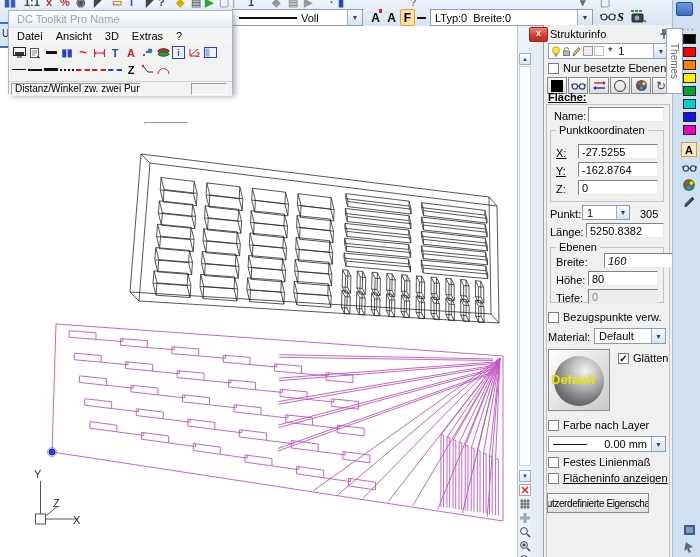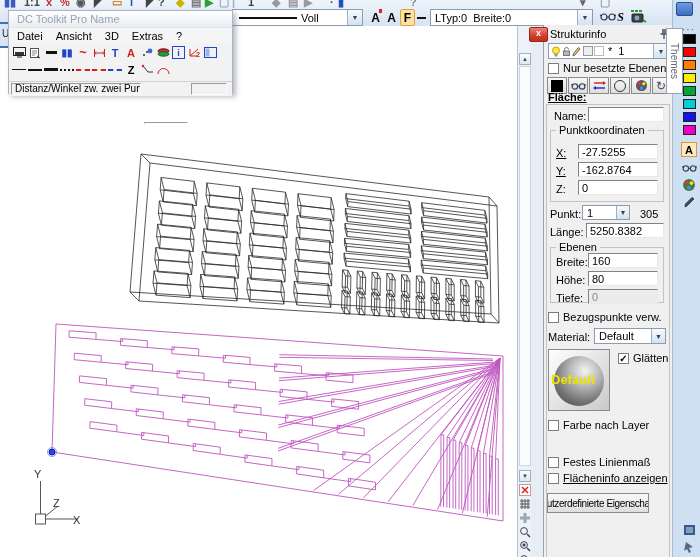--- a/index.html
+++ b/index.html
@@ -853,21 +853,21 @@
       <span class="ddbtn" style="width:12px;">▼</span>
     </div>
     <div class="plbl" style="left:96px;top:183px;">305</div>
 
     <div class="plbl" style="left:6px;top:201px;">Länge:</div>
     <div class="inp" style="left:42px;top:198px;width:78px;">5250.8382</div>
 
     <div class="grp" style="left:6px;top:222px;width:114px;height:56px;"></div>
     <div class="leg" style="left:12px;top:216px;">Ebenen</div>
     <div class="plbl" style="left:12px;top:231px;">Breite:</div>
-    <div class="inp" style="left:44px;top:228px;width:70px;">160</div>
+    <div class="inp" style="left:60px;top:228px;width:70px;font-style:italic;">160</div>
     <div class="plbl" style="left:12px;top:249px;">Höhe:</div>
     <div class="inp" style="left:44px;top:246px;width:70px;">80</div>
     <div class="plbl" style="left:12px;top:267px;">Tiefe:</div>
     <div class="inp dis" style="left:44px;top:264px;width:70px;">0</div>
 
     <span class="cb" style="left:4px;top:287px;"></span>
     <div class="plbl" style="left:19px;top:286px;">Bezugspunkte verw.</div>
 
     <div class="plbl" style="left:4px;top:296px;margin-top:10px;">Material:</div>
     <div class="combo" style="left:50px;top:303px;width:72px;height:16px;background:#fff;">
@@ -878,20 +878,25 @@
     <div class="sphbox" style="left:4px;top:324px;width:62px;height:62px;">
       <div class="sphere"></div>
       <div class="sphlabel">Default</div>
     </div>
     <span class="cb" style="left:74px;top:328px;"><span>✓</span></span>
     <div class="plbl" style="left:89px;top:327px;">Glätten</div>
 
     <span class="cb" style="left:4px;top:395px;"></span>
     <div class="plbl" style="left:19px;top:394px;">Farbe nach Layer</div>
 
+    <div class="combo" style="left:4px;top:411px;width:118px;height:16px;background:#fff;">
+      <span class="linesample" style="width:34px;margin-left:4px;border-top-width:1px;"></span>
+      <span class="txt" style="margin-left:auto;">0.00 mm</span>
+      <span class="ddbtn" style="margin-left:0;width:13px;">▼</span>
+    </div>
 
     <span class="cb" style="left:4px;top:432px;"></span>
     <div class="plbl" style="left:19px;top:431px;">Festes Linienmaß</div>
 
     <span class="cb" style="left:4px;top:448px;"></span>
     <div class="plbl" style="left:19px;top:447px;text-decoration:underline;">Flächeninfo anzeigen</div>
 
     <div class="pbtn" style="left:3px;top:468px;width:102px;height:20px;font-size:10px;letter-spacing:-0.4px;white-space:nowrap;overflow:hidden;">
       <span>enutzerdefinierte Eigenschafte</span>
     </div>

